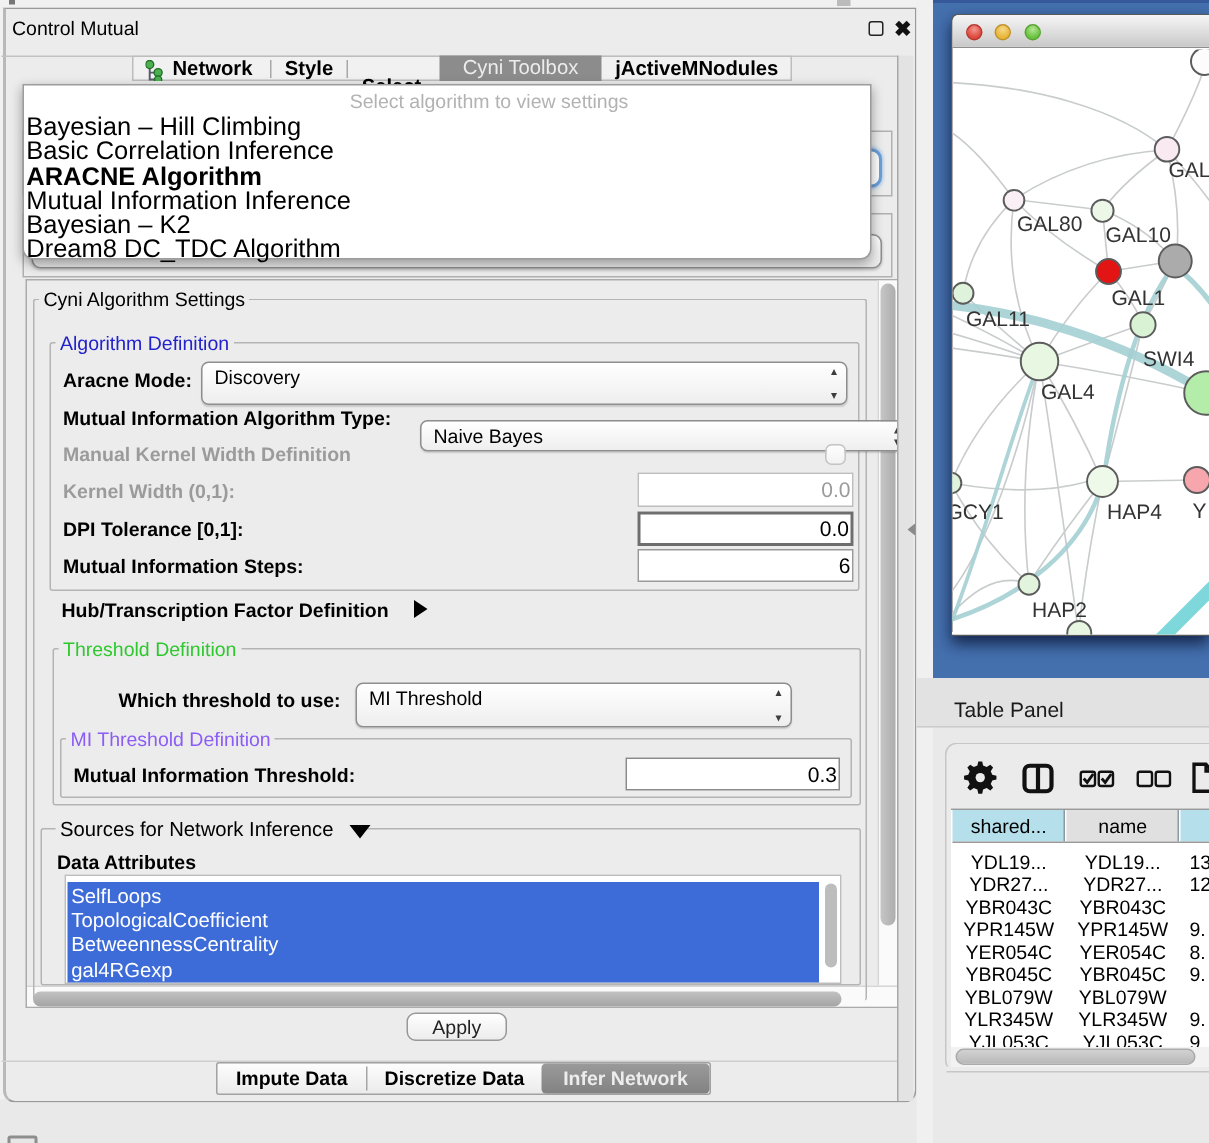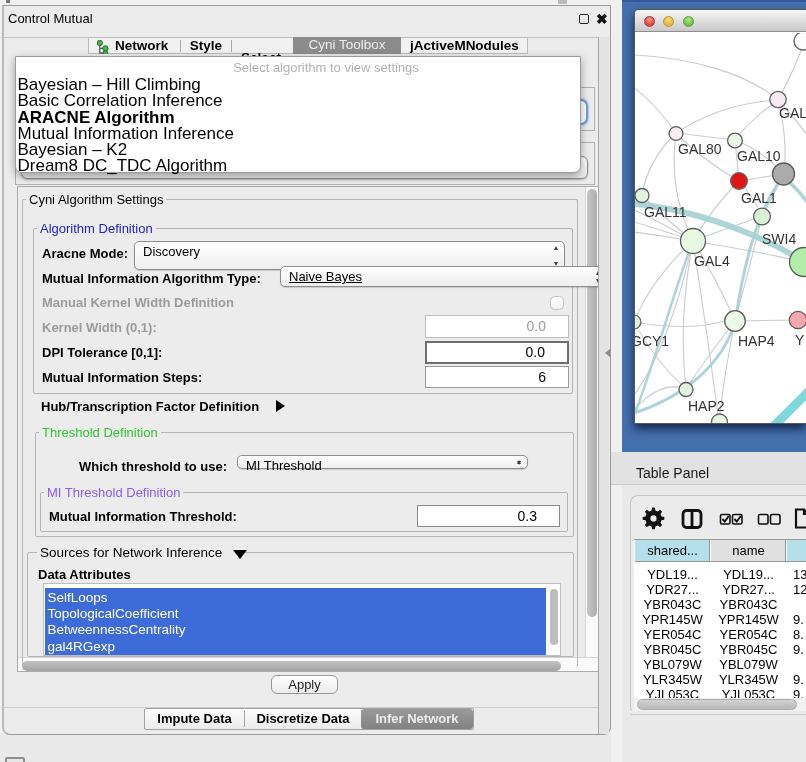--- a/index.html
+++ b/index.html
@@ -1,21 +1,21 @@
 <!DOCTYPE html>
 <html><head><meta charset="utf-8">
 <style>
   * { margin:0; padding:0; box-sizing:border-box; }
   html,body { width:806px; height:762px; overflow:hidden; }
   body { position:relative; background:#e9e9e9; font-family:"Liberation Sans",sans-serif; font-size:13px; color:#000; }
   .abs { position:absolute; }
   .bold { font-weight:bold; }
   .grouplabel { position:absolute; background:#ececec; padding:0 3px; line-height:13px; }
   .gbox { position:absolute; border:1px solid #b4b4b4; border-radius:2px; }
-  .field { position:absolute; background:#fff; text-align:right; padding-right:22px; font-size:14px; line-height:21px; }
+  .field { position:absolute; background:#fff; text-align:right; padding-right:1px; font-size:14px; line-height:21px; }
   .combo { position:absolute; border:1px solid #8e8e8e; border-radius:5px; background:linear-gradient(#ffffff,#eeeeee); line-height:19px; padding-left:8px; font-size:13px; box-shadow:0 1px 1px rgba(0,0,0,0.15); }
   .spin { position:absolute; right:3px; top:0; bottom:0; width:8px; }
   .spin:before { content:""; position:absolute; top:4px; left:1px; border-left:2.7px solid transparent; border-right:2.7px solid transparent; border-bottom:4.4px solid #3d3d3d; }
   .spin:after  { content:""; position:absolute; bottom:3px; left:1px; border-left:2.7px solid transparent; border-right:2.7px solid transparent; border-top:4.4px solid #3d3d3d; }
 </style></head>
 <body>
 
 <div class="abs" style="left:0;top:0;width:806px;height:5px;background:#f1f1f1;"></div>
 <div class="abs" style="left:6px;top:0;width:4px;height:3px;background:#777;"></div>
 <div class="abs" style="left:558px;top:0;width:9px;height:4px;background:#bbb;"></div>
@@ -61,42 +61,42 @@
 <div class="gbox" style="left:22px;top:199px;width:556px;height:468px;border-bottom:none;"></div>
 <div class="grouplabel" style="left:26px;top:193px;">Cyni Algorithm Settings</div>
 
 <div class="gbox" style="left:33px;top:228px;width:540px;height:166px;"></div>
 <div class="grouplabel" style="left:37px;top:222px;color:#2222cc;">Algorithm Definition</div>
 
 <div class="abs bold" style="left:42px;top:246px;">Aracne Mode:</div>
 <div class="combo" style="left:134px;top:241px;width:431px;height:29px;">Discovery<span class="spin"></span></div>
 
 <div class="abs bold" style="left:42px;top:271px;">Mutual Information Algorithm Type:</div>
-<div class="combo" style="left:280px;top:266px;width:327px;height:21px;text-decoration:underline;">Naive Bayes<span class="spin"></span></div>
+<div class="combo" style="left:280px;top:280px;width:327px;height:21px;">Naive Bayes<span class="spin"></span></div>
 
 <div class="abs bold" style="left:42px;top:295px;color:#9b9b9b;">Manual Kernel Width Definition</div>
 <div class="abs" style="left:550px;top:296px;width:14px;height:14px;border:1.5px solid #c4c4c4;border-radius:4.5px;background:linear-gradient(#fdfdfd,#f3f3f3);"></div>
 
 <div class="abs bold" style="left:42px;top:320px;color:#9b9b9b;">Kernel Width (0,1):</div>
 <div class="field" style="left:425px;top:315px;width:144px;height:23px;border:1px solid #bdbdbd;color:#9b9b9b;">0.0</div>
 
 <div class="abs bold" style="left:42px;top:345px;">DPI Tolerance [0,1]:</div>
 <div class="field" style="left:425px;top:341px;width:144px;height:23px;border:2px solid #6e6e6e;line-height:19px;">0.0</div>
 
 <div class="abs bold" style="left:42px;top:370px;">Mutual Information Steps:</div>
 <div class="field" style="left:425px;top:366px;width:144px;height:22px;border:1px solid #9a9a9a;line-height:20px;">6</div>
 
 <div class="abs bold" style="left:41px;top:399px;">Hub/Transcription Factor Definition</div>
 <div class="abs" style="left:276px;top:400px;width:0;height:0;border-top:6px solid transparent;border-bottom:6px solid transparent;border-left:9px solid #000;"></div>
 
 <div class="gbox" style="left:35px;top:432px;width:539px;height:105px;"></div>
 <div class="grouplabel" style="left:39px;top:426px;color:#2ec82e;">Threshold Definition</div>
 
 <div class="abs bold" style="left:79px;top:459px;">Which threshold to use:</div>
-<div class="combo" style="left:237px;top:455px;width:291px;height:14px;">MI Threshold<span class="spin"></span></div>
+<div class="combo" style="left:237px;top:455px;width:291px;height:30px;">MI Threshold<span class="spin"></span></div>
 
 <div class="gbox" style="left:40px;top:492px;width:528px;height:40px;"></div>
 <div class="grouplabel" style="left:44px;top:486px;color:#8b5cf6;">MI Threshold Definition</div>
 <div class="abs bold" style="left:49px;top:509px;">Mutual Information Threshold:</div>
 <div class="field" style="left:417px;top:505px;width:143px;height:22px;border:1px solid #8a8a8a;line-height:20px;">0.3</div>
 
 <div class="gbox" style="left:27px;top:552px;width:547px;height:105px;"></div>
 <div class="grouplabel" style="left:37px;top:546px;padding-right:20px;font-size:13.5px;">Sources for Network Inference</div>
 <div class="abs" style="left:233px;top:550px;width:0;height:0;border-left:7px solid transparent;border-right:7px solid transparent;border-top:9px solid #000;"></div>
 <div class="abs bold" style="left:38px;top:567px;">Data Attributes</div>

